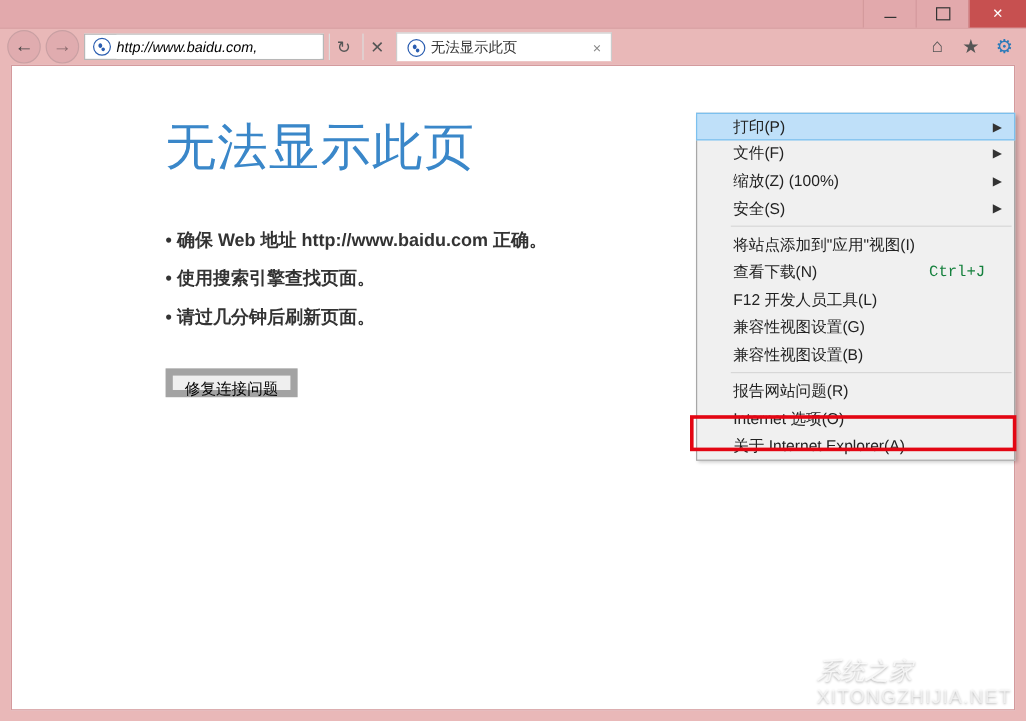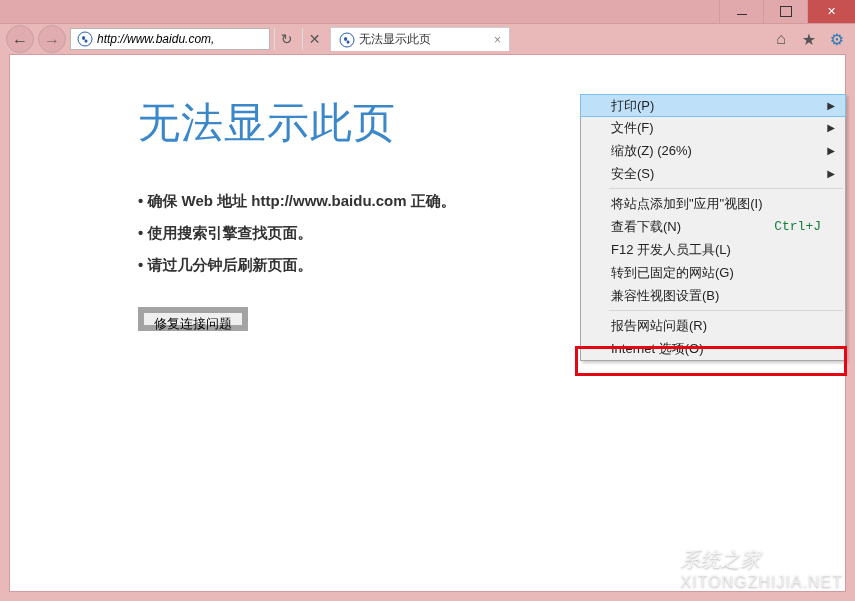--- a/index.html
+++ b/index.html
@@ -116,50 +116,53 @@
 <div class="menu">
   <div class="row hover">
       <span>打印(P)</span>
       <span class="arrow">▶</span>
     </div>
   <div class="row">
       <span>文件(F)</span>
       <span class="arrow">▶</span>
     </div>
   <div class="row">
-      <span>缩放(Z) (26%)</span>
+      <span>缩放(Z) (100%)</span>
       <span class="arrow">▶</span>
     </div>
   <div class="row">
       <span>安全(S)</span>
       <span class="arrow">▶</span>
     </div>
   <div class="sep"></div>
   <div class="row">
       <span>将站点添加到"应用"视图(I)</span>
     </div>
   <div class="row">
       <span>查看下载(N)</span>
       <span class="shortcut">Ctrl+J</span>
     </div>
   <div class="row">
       <span>F12 开发人员工具(L)</span>
     </div>
   <div class="row">
-      <span>转到已固定的网站(G)</span>
+      <span>兼容性视图设置(G)</span>
     </div>
   <div class="row">
       <span>兼容性视图设置(B)</span>
     </div>
   <div class="sep"></div>
   <div class="row">
       <span>报告网站问题(R)</span>
     </div>
   <div class="row">
       <span>Internet 选项(O)</span>
+    </div>
+  <div class="row">
+      <span>关于 Internet Explorer(A)</span>
     </div>
 
   <div class="highlight-box" style="left:-6px; right:-2px; top:251px; height:30px;"></div>
 </div>
 
 <div class="watermark">
   <span>
     <svg width="34" height="30" viewBox="0 0 34 30">
         <path d="M4 16 L17 4 L30 16 M8 14 V27 H26 V14" fill="none" stroke="rgba(255,255,255,0.75)" stroke-width="2"></path>
       </svg>

